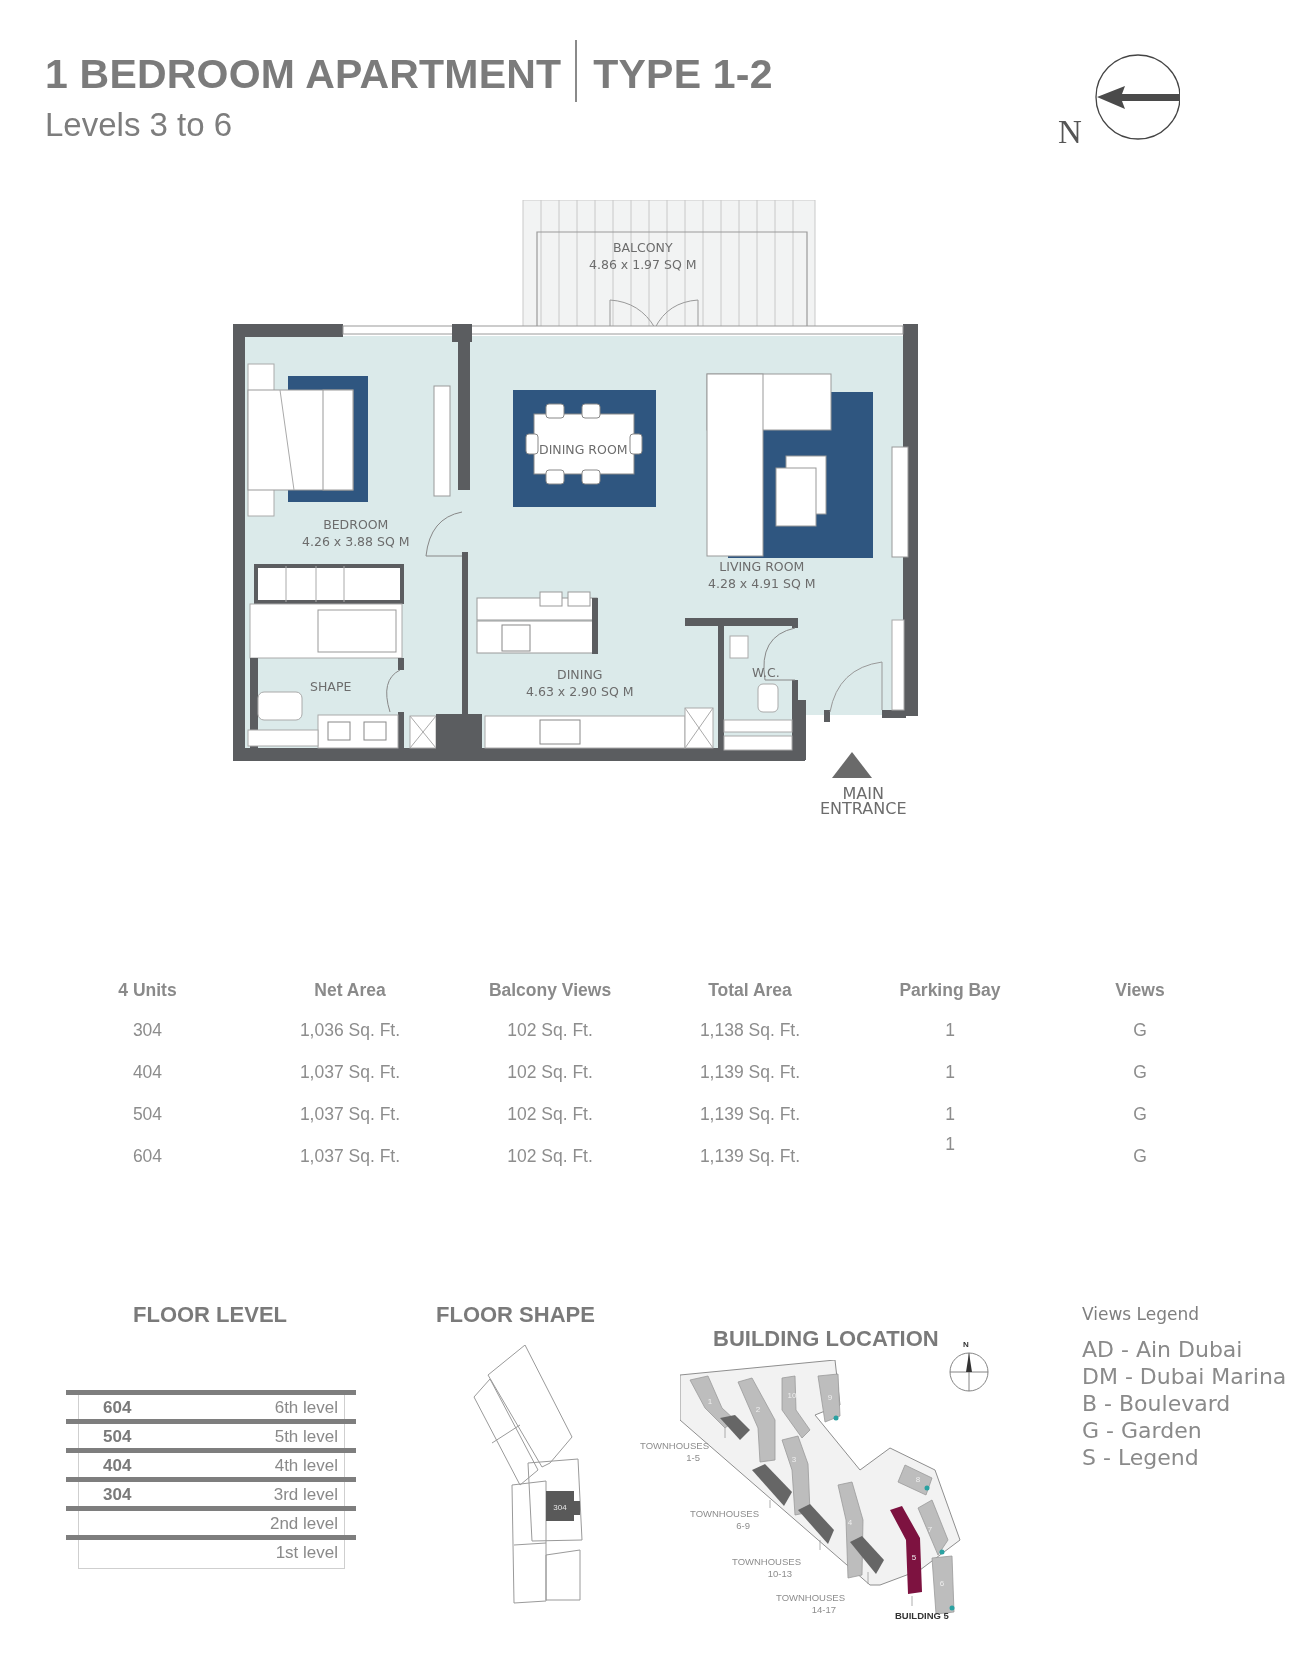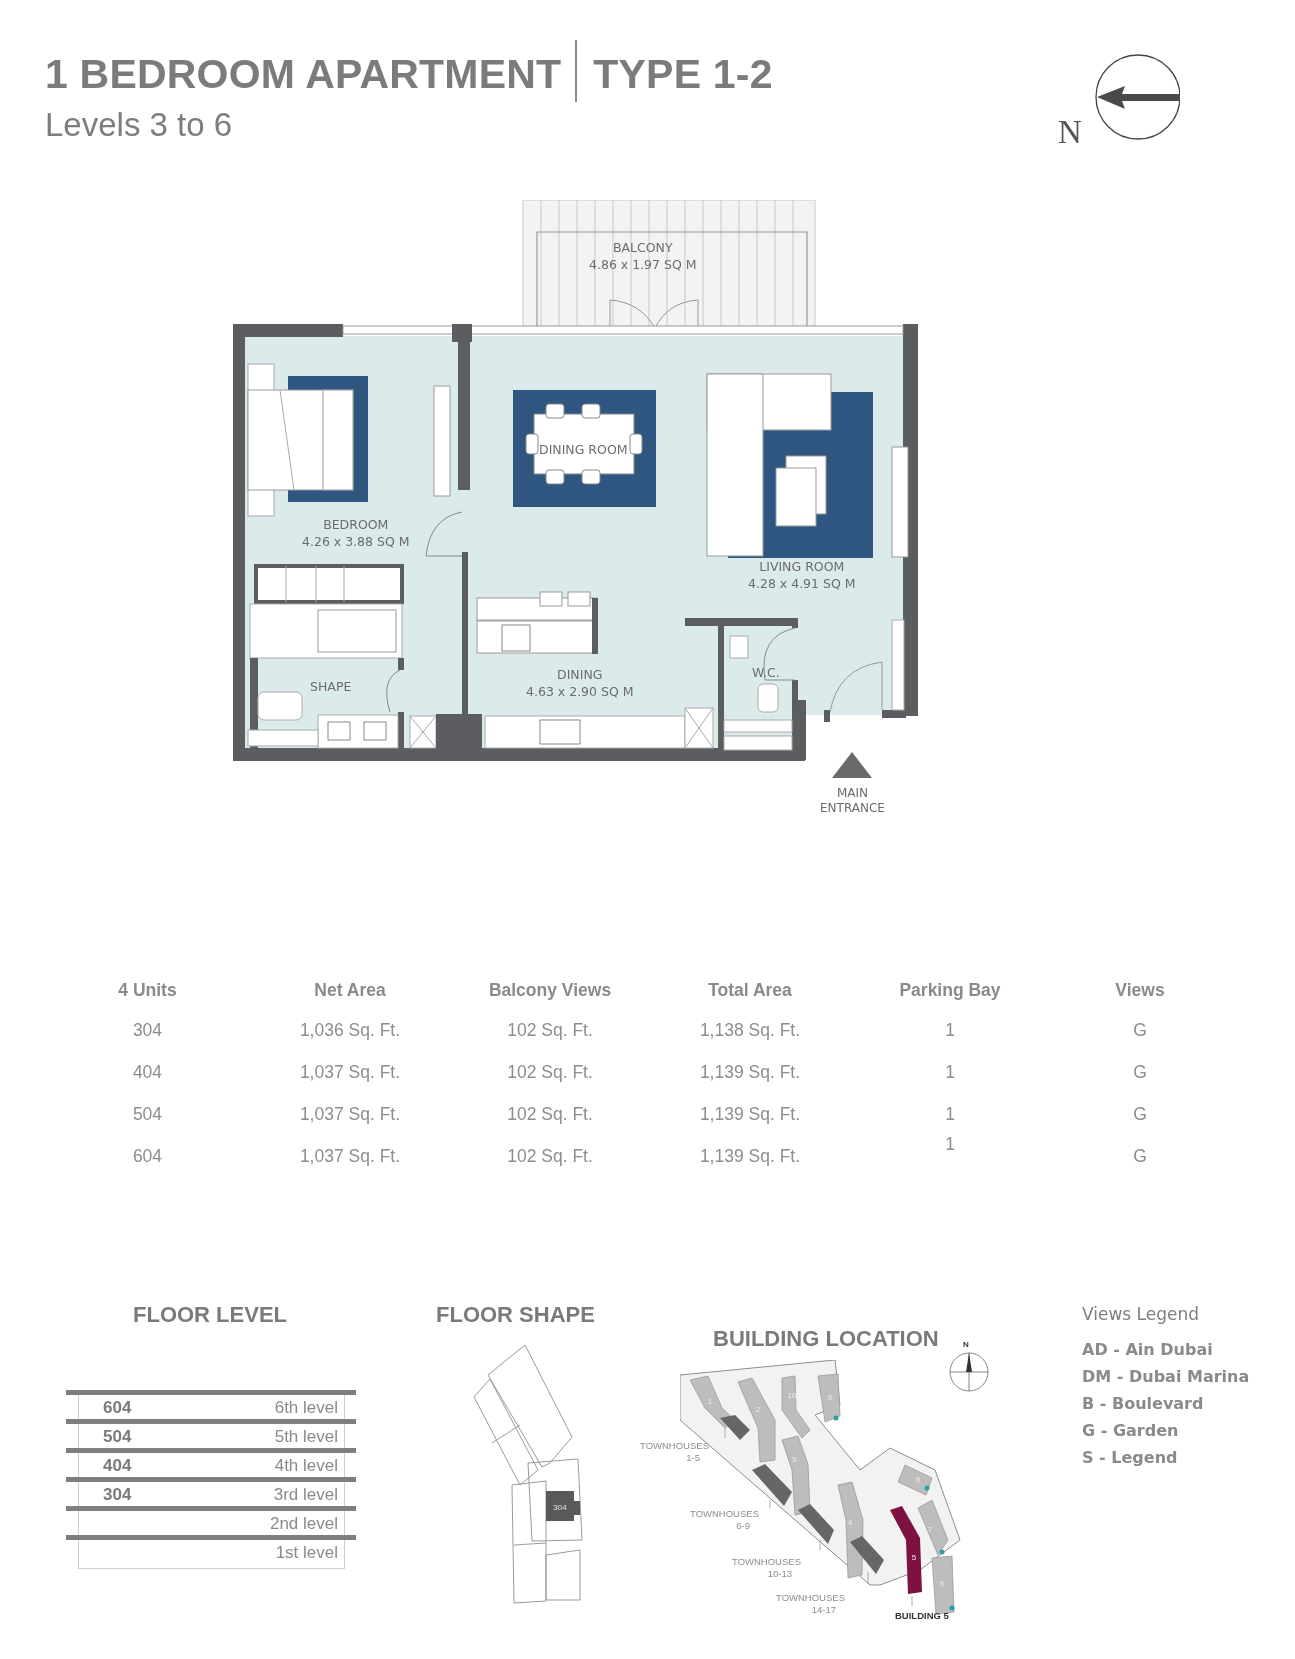--- a/index.html
+++ b/index.html
@@ -20,21 +20,21 @@
 
   .sec-h { font-size: 22px; font-weight: bold; color: #7a7a7a; white-space: nowrap; }
 
   .fl-row { position: absolute; left: 78px; width: 265px; height: 28px; border-left: 1px solid #cfcfcf;
             border-right: 1px solid #cfcfcf; }
   .fl-bar { position: absolute; left: 66px; width: 290px; height: 5px; background: #7e7e7e; }
   .fl-unit { position: absolute; left: 24px; top: 3px; font-size: 17px; font-weight: bold; color: #7a7a7a; }
   .fl-lvl { position: absolute; right: 6px; top: 3px; font-size: 17px; color: #8a8a8a; }
 
   .legend-h { font-size: 17px; color: #7f7f7f; font-family: "DejaVu Sans", sans-serif; }
-  .legend-i { font-size: 16px; color: #8a8a8a; font-family: "DejaVu Sans", sans-serif; line-height: 27px; white-space: nowrap; font-weight: bold; }
+  .legend-i { font-size: 22px; color: #8a8a8a; font-family: "DejaVu Sans", sans-serif; line-height: 27px; white-space: nowrap; }
 
   .map-lbl { font-size: 9.5px; color: #8d8d8d; text-align: right; line-height: 12px; white-space: nowrap; }
 </style>
 </head>
 <body>
 
 <div class="abs title">
   <span>1 BEDROOM APARTMENT</span><span class="sep"></span><span>TYPE 1-2</span>
 </div>
 <div class="abs subtitle">Levels 3 to 6</div>
@@ -172,35 +172,35 @@
     <div>BALCONY</div>
     <div>4.86 x 1.97 SQ M</div>
   </div>
   <div class="abs plan-label" style="left:309px; top:241px;">
     <div>DINING ROOM</div>
   </div>
   <div class="abs plan-label" style="left:72px; top:316px;">
     <div>BEDROOM</div>
     <div>4.26 x 3.88 SQ M</div>
   </div>
-  <div class="abs plan-label" style="left:518px; top:358px;">
+  <div class="abs plan-label" style="left:478px; top:358px;">
     <div>LIVING ROOM</div>
     <div>4.28 x 4.91 SQ M</div>
   </div>
   <div class="abs plan-label" style="left:296px; top:466px;">
     <div>DINING</div>
     <div>4.63 x 2.90 SQ M</div>
   </div>
   <div class="abs plan-label" style="left:80px; top:478px;">
     <div>SHAPE</div>
   </div>
   <div class="abs plan-label" style="left:522px; top:464px;">
     <div>W.C.</div>
   </div>
-  <div class="abs plan-label" style="left:590px; top:586px; font-size:12px; line-height:15px;">
+  <div class="abs plan-label" style="left:590px; top:586px; font-size:16px; line-height:15px;">
     <div>MAIN</div>
     <div>ENTRANCE</div>
   </div>
 </div>
 
 <div class="abs" style="left:80px; top:980px; width:1150px;">
   <div>
     <div class="abs tbl-h" style="left:0px; width:135px;">4 Units</div>
     <div class="abs tbl-h" style="left:190px; width:160px;">Net Area</div>
     <div class="abs tbl-h" style="left:370px; width:200px;">Balcony Views</div>

